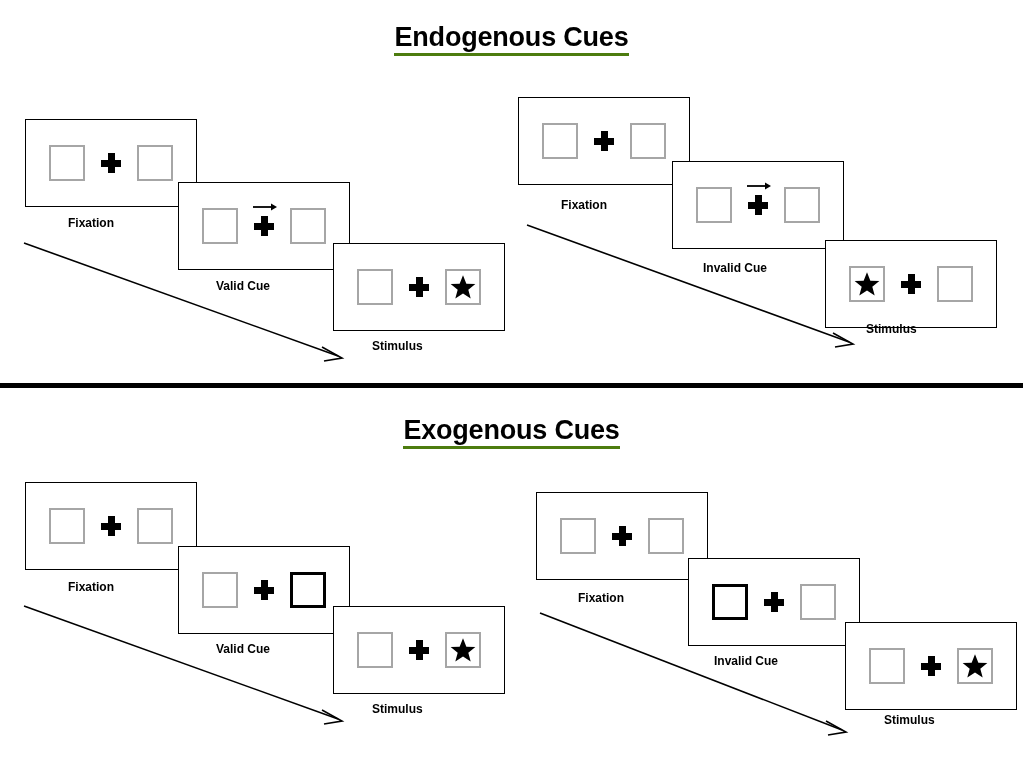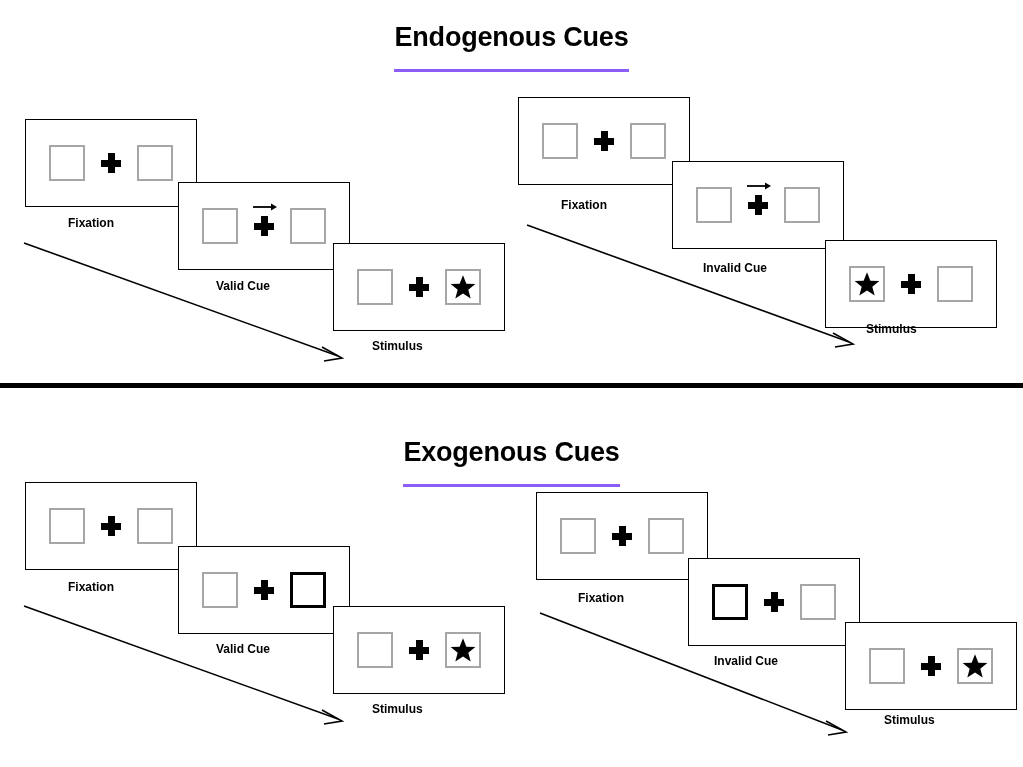--- a/index.html
+++ b/index.html
@@ -22,22 +22,22 @@
     position: absolute;
     width: 100%;
     left: 0;
     text-align: center;
     font-size: 27px;
     font-weight: bold;
     color: #000000;
     letter-spacing: -0.2px;
   }
   .section-title span.title-text {
-    border-bottom: 3px solid #8b5cf6;
-    padding-bottom: 17px;
+    border-bottom: 3px solid #4d7c0f;
+    padding-bottom: 1px;
   }
 
   
   .divider {
     position: absolute;
     left: 0;
     width: 1023px;
     height: 5px;
     background: #000000;
   }
@@ -235,21 +235,21 @@
         </svg>
       </div>
       <div class="plus"></div>
       <div class="pbox"></div>
     </div>
   </div>
   <div class="stage-label" style="left:866px; top:322px;">Stimulus</div>
 
   <div class="divider" style="top:383px;"></div>
 
-  <div class="section-title" style="top:437px;">
+  <div class="section-title" style="top:415px;">
     <span class="title-text">Exogenous Cues</span>
   </div>
 
   <svg class="time-arrow" style="left:22px; top:603px; width:330px; height:125px;" viewBox="0 0 330 125">
     <line x1="2" y1="3" x2="316" y2="116" stroke="#000000" stroke-width="1.6"></line>
     <polyline points="300,107 320,118 302,121" fill="none" stroke="#000000" stroke-width="1.6"></polyline>
   </svg>
 
   <div class="frame" style="left:25px; top:482px; width:172px; height:88px;">
     <div class="frame-inner">

